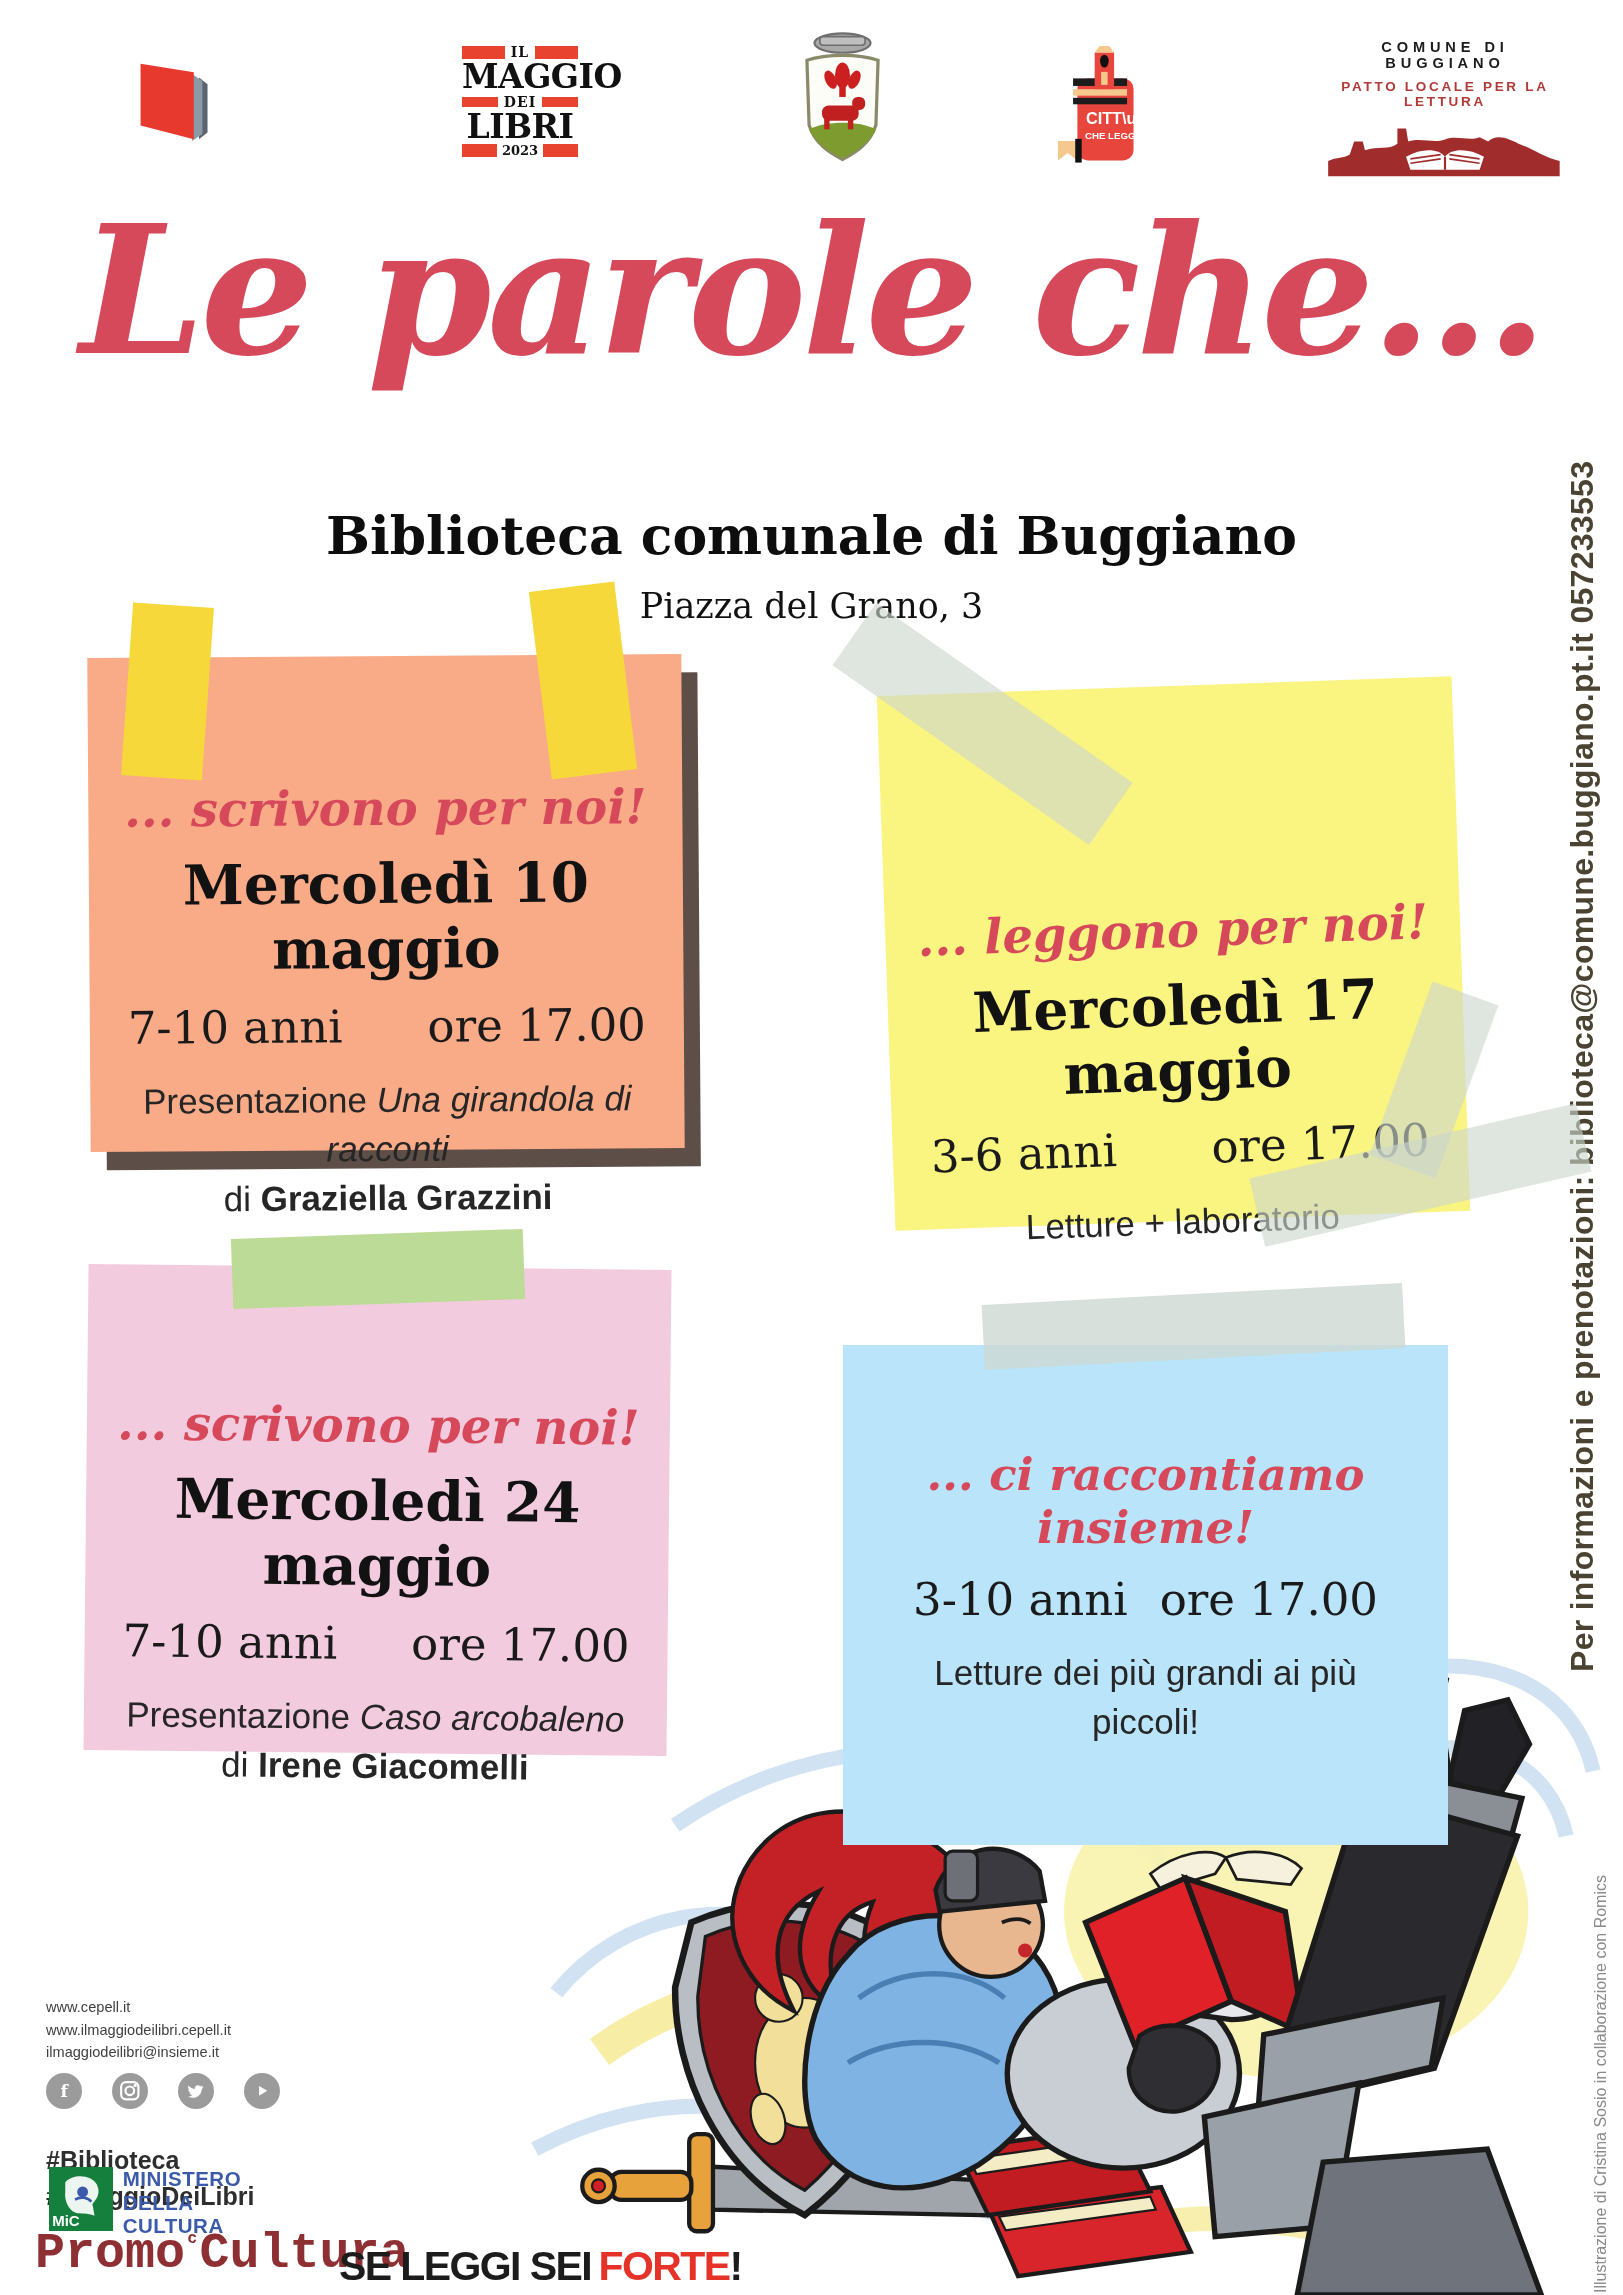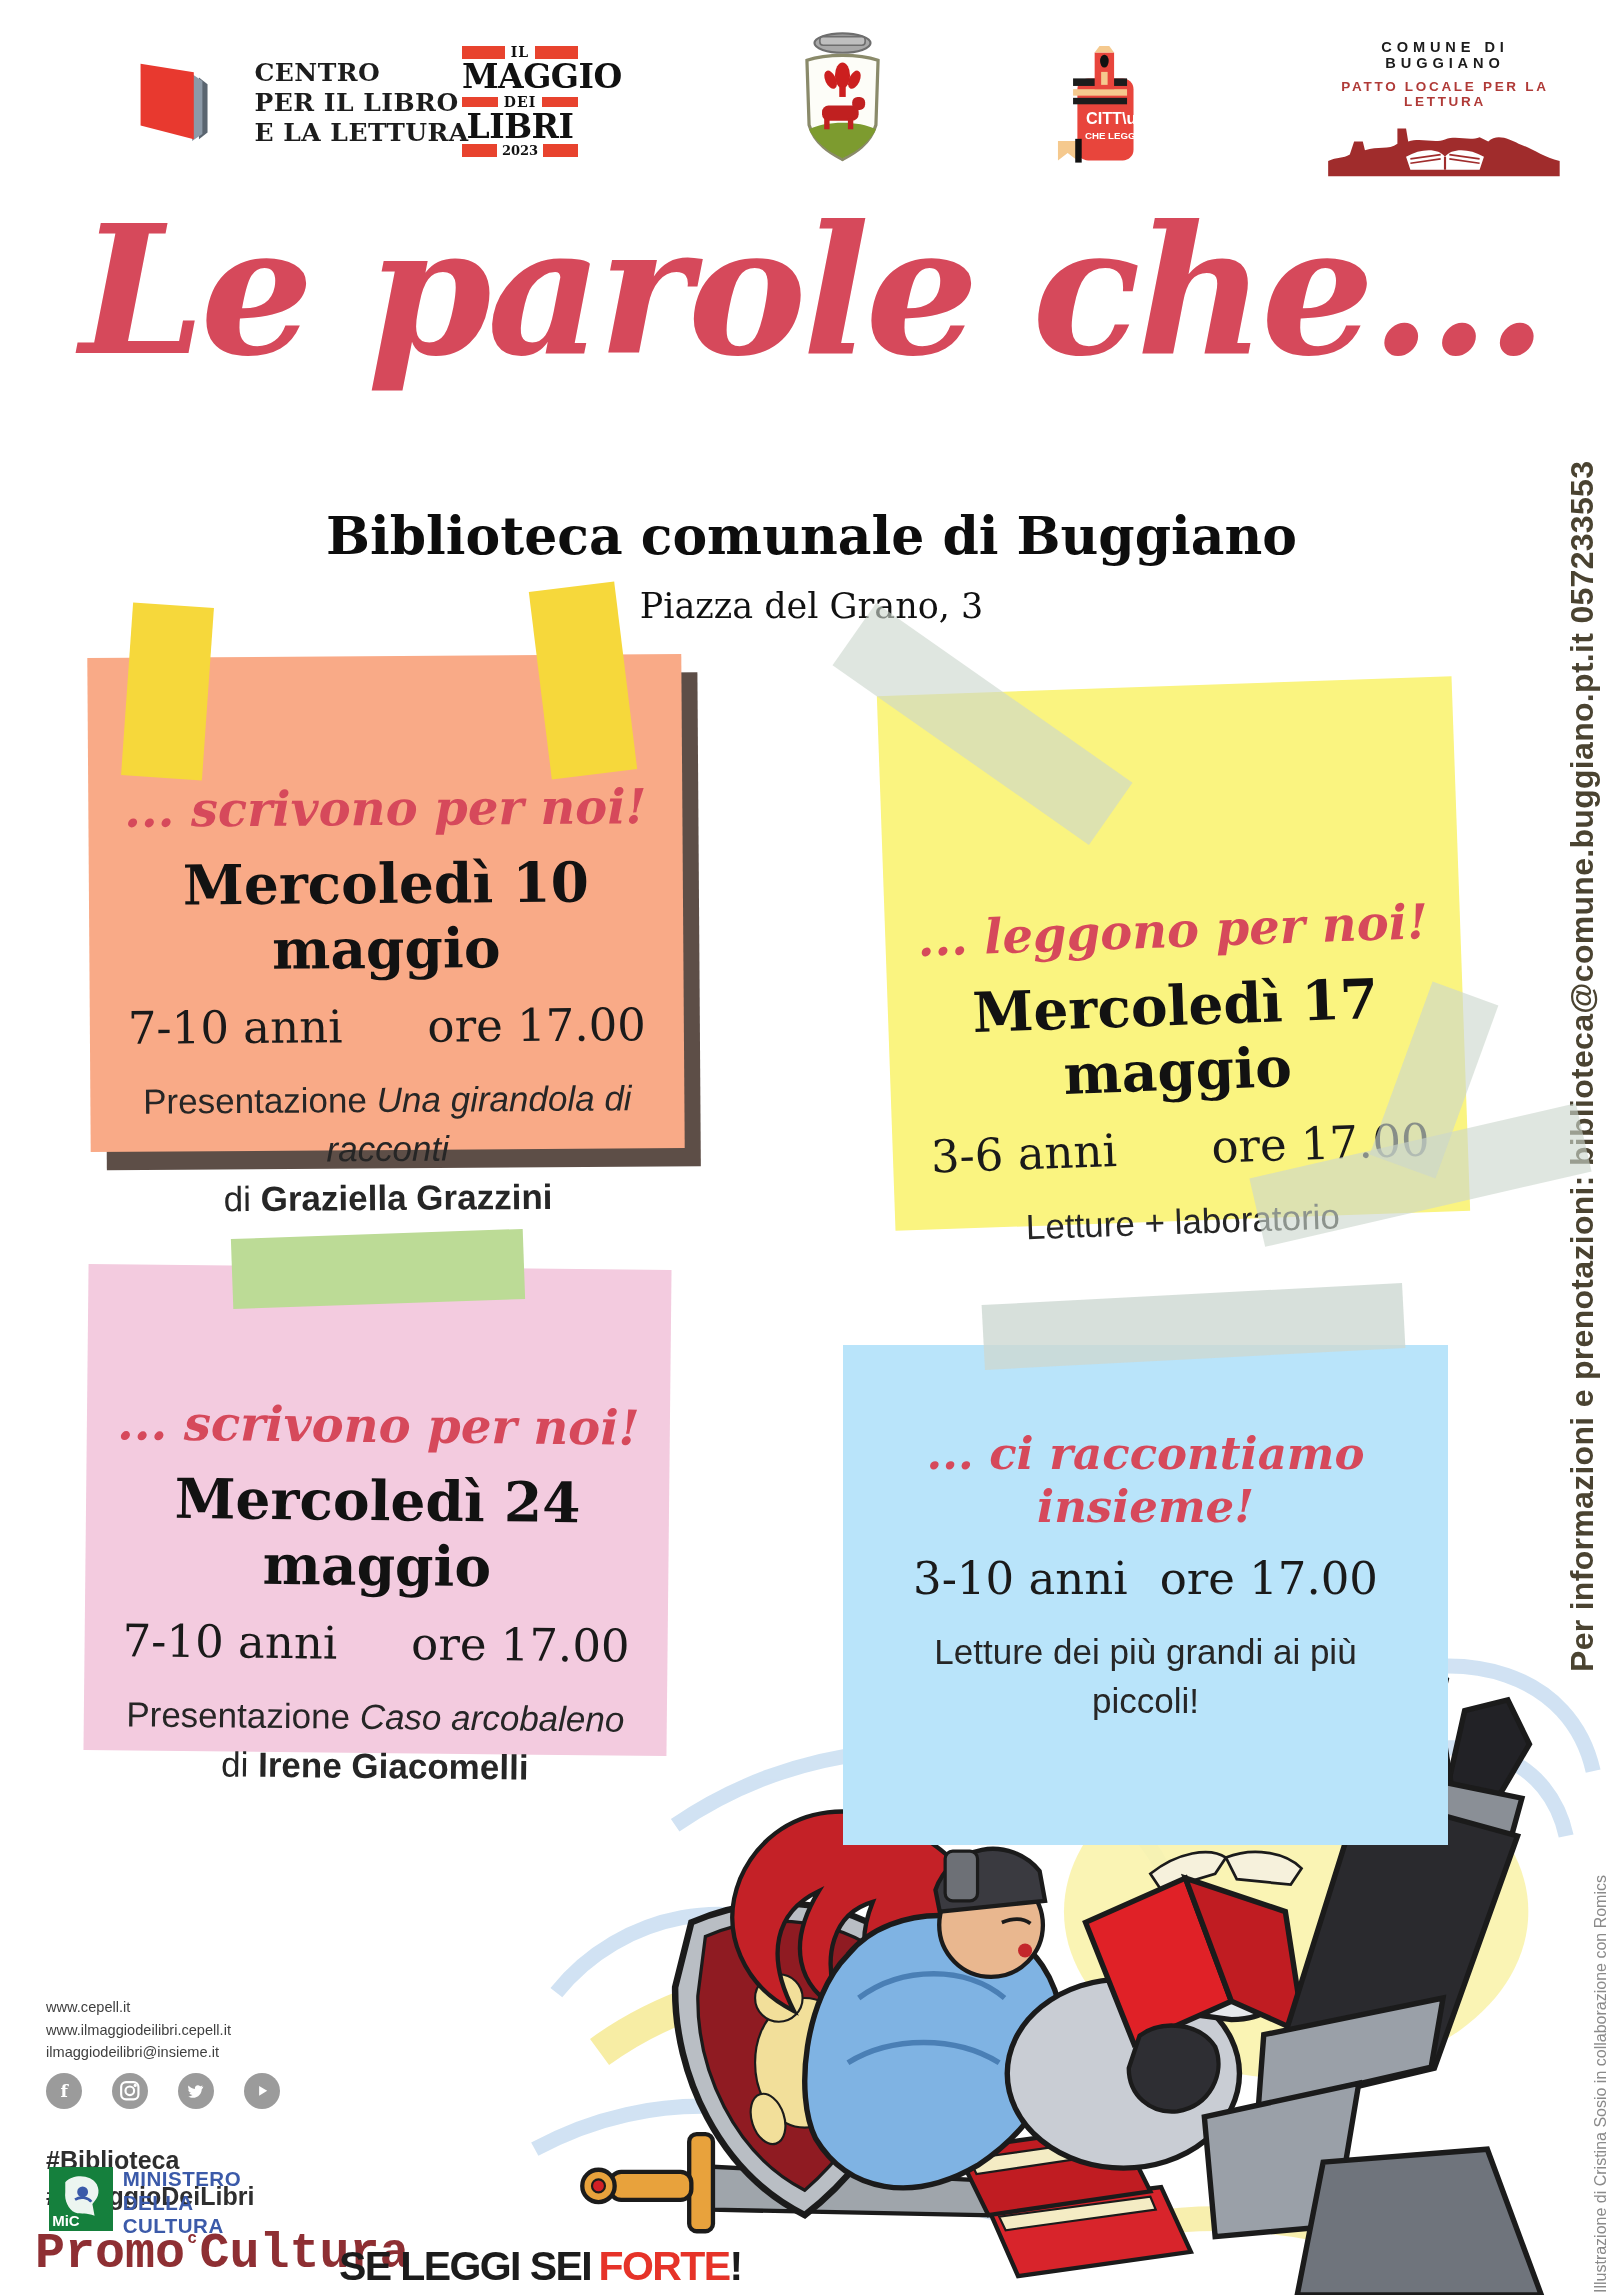--- a/index.html
+++ b/index.html
@@ -45,21 +45,21 @@
   .note .desc { font-size:35px; color:#262626; line-height:1.4; margin:21.6px auto 0; width:86%; }
   .note .desc em { font-style:italic; }
   .note .desc strong { font-weight:bold; }
   .note1 { left:89px; top:656px; width:594px; height:494px; background:#f9aa87;
            box-shadow:16px 18.4px 0 #5d4e47; transform:rotate(-0.4deg); padding-top:124px; }
   .note2 { left:886px; top:686px; width:575px; height:535px; background:#faf480;
            transform:rotate(-2deg); padding-top:216px; }
   .note3 { left:86px; top:1267px; width:583px; height:486px; background:#f3cbdf;
            transform:rotate(0.6deg); padding-top:130px; }
   .note4 { left:843px; top:1345px; width:605px; height:500px; background:#b9e4fa;
-           padding-top:82px; }
+           padding-top:103px; }
   .tape { position:absolute; z-index:5; }
   .tape-y { background:#f6d83b; }
   .tape-g { background:#bcdb96; }
   .tape-w { background:rgba(203,214,205,0.62); }
 
   
   .vtext { position:absolute; transform-origin:0 0; transform:rotate(-90deg); white-space:nowrap; }
   .contact { left:1564px; top:1672px; font-size:32px; font-weight:bold; color:#4a4331; letter-spacing:0.3px; }
   .credit { left:1592px; top:2293px; font-size:16px; color:#8a8a8a; }
 
@@ -88,25 +88,20 @@
 <div class="poster">
 
   <div class="abs logo-centro">
     <span>
       <svg width="103" height="89" viewBox="0 0 120 100">
         <path d="M78,22 L88,30 L88,86 L78,94 Z" fill="#5a6570"></path>
         <path d="M70,18 L82,26 L82,88 L70,96 Z" fill="#8c9aa8"></path>
         <path d="M10,6 L72,16 L72,94 L10,78 Z" fill="#e8392f"></path>
       </svg>
     </span>
-    <span class="txt">
-      <span style="display:block">CENTRO</span>
-      <span style="display:block">PER IL LIBRO</span>
-      <span style="display:block">E LA LETTURA</span>
-    </span>
   </div>
 
   <div class="abs logo-maggio">
     <div class="mrow">
         <div class="mbar"></div>
       <span class="msm">IL</span>
       <div class="mbar"></div>
       </div>
     <div class="mbig">MAGGIO</div>
     <div class="mrow">

